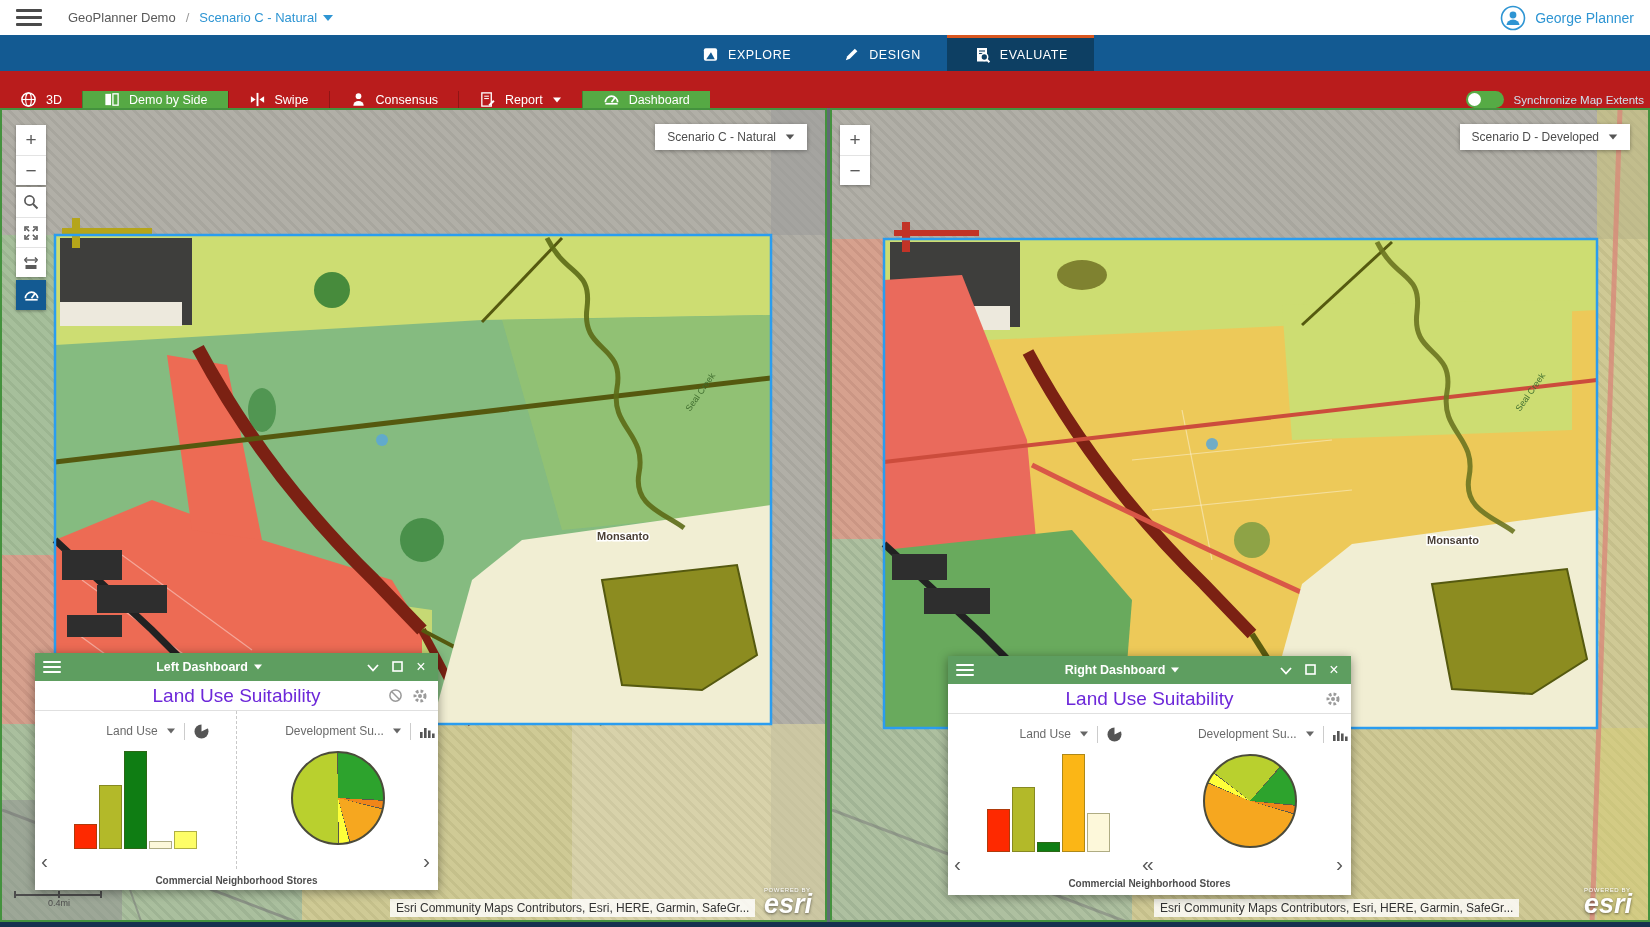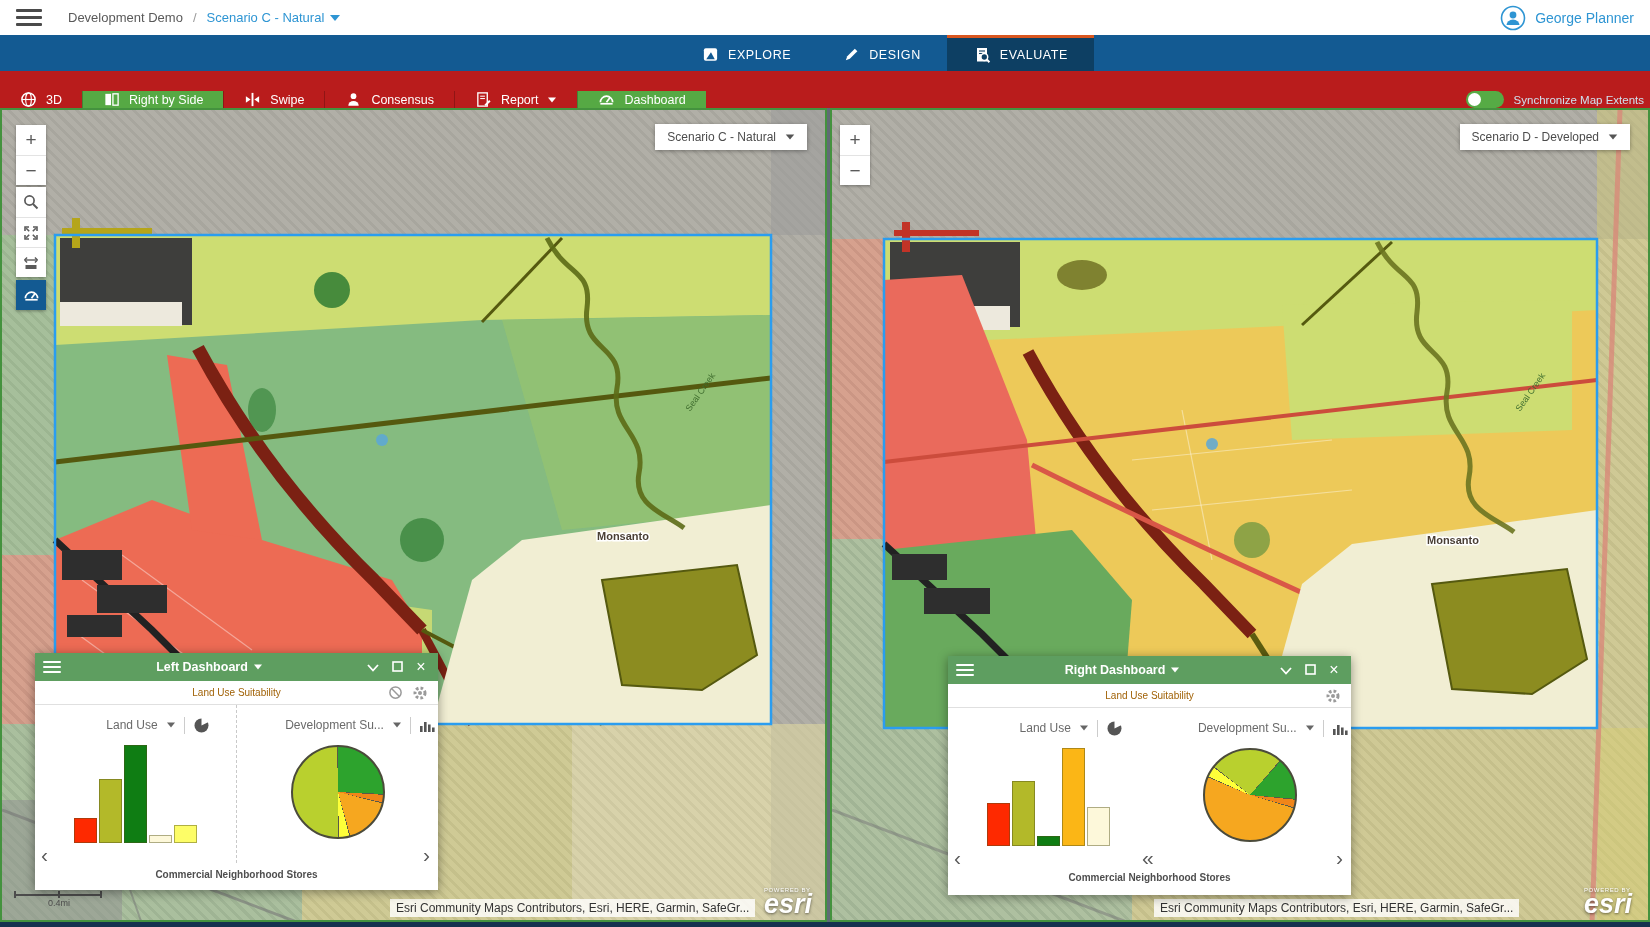--- a/index.html
+++ b/index.html
@@ -64,21 +64,21 @@
 
   
   .panel { position:absolute; width:403px; background:#fff; box-shadow:0 2px 10px rgba(0,0,0,.4); z-index:10; }
   #leftpanel { left:35px; top:653px; height:237px; }
   #rightpanel { left:948px; top:656px; height:239px; }
   .phead { height:28px; background:#5e9e60; display:flex; align-items:center; color:#fff; padding:0 8px; cursor:move; }
   .phead .hamb { width:18px; } .phead .hamb div { height:2px; background:#fff; margin:3px 0; }
   .phead .ptitle { flex:1; text-align:center; font-size:12.5px; font-weight:bold; display:flex; justify-content:center; align-items:center; gap:5px; }
   .phead .ptitle .caret { transform:scale(.8); }
   .picon { width:18px; text-align:center; font-size:13px; cursor:pointer; margin-left:6px; }
-  .ptitlerow { height:24px; border-bottom:1px solid #e0e0e0; display:flex; align-items:center; justify-content:center; position:relative; color:#a16207; font-size:10px; }
+  .ptitlerow { height:30px; border-bottom:1px solid #e0e0e0; display:flex; align-items:center; justify-content:center; position:relative; color:#6d28d9; font-size:19px; }
   .rowicons { position:absolute; right:10px; top:0; height:100%; display:flex; align-items:center; gap:9px; }
   .widgets { display:flex; height:158px; position:relative; }
   .widget { flex:1; position:relative; }
   .widget + .widget { border-left:1px dashed #c9c9c9; }
   .whead { display:flex; align-items:center; justify-content:center; gap:8px; color:#6a6a6a; font-size:12px; padding-top:8px; height:32px;padding-left:45px; }
   .whead .vr { width:1px; height:17px; background:#ccc; }
   .whead .caret { color:#666; transform:scale(.8); }
   .chart-bars { height:98px; margin-top:8px; display:flex; align-items:flex-end; justify-content:center; gap:2px; }
   .chart-bars .bar { width:23px; border:1px solid rgba(80,80,25,.45); }
   .pie { width:94px; height:94px; border-radius:50%; border:2px solid #4b4b3b; margin:8px auto 0; }
@@ -90,21 +90,21 @@
 </head>
 <body>
 
 <div id="appbar">
   <div class="hamb">
       <div></div>
       <div></div>
       <div></div>
     </div>
   <div class="crumb">
-    <span>Development Demo</span>
+    <span>GeoPlanner Demo</span>
     <span class="sep">/</span>
     <span class="scen">
       <span>Scenario C - Natural</span>
         <span class="caret"></span>
     </span>
   </div>
   <div id="user">
     <span class="icon">
       <svg width="26" height="26" viewBox="0 0 26 26">
           <circle cx="13" cy="13" r="11.5" fill="none" stroke="#2e95d3" stroke-width="1.6"></circle>
@@ -159,21 +159,21 @@
     </span>
     <span>3D</span>
   </div>
   <div class="tbtn active">
     <span class="icon">
       <svg width="17" height="17" viewBox="0 0 18 18">
           <rect x="2.5" y="3" width="6" height="12" fill="#fff"></rect>
           <rect x="10.5" y="3" width="5.5" height="12" fill="none" stroke="#fff" stroke-width="1.4"></rect>
         </svg>
     </span>
-    <span>Right by Side</span>
+    <span>Demo by Side</span>
   </div>
   <div class="tbtn">
     <span class="icon">
       <svg width="17" height="17" viewBox="0 0 18 18">
           <line x1="9" y1="2" x2="9" y2="16" stroke="#fff" stroke-width="2"></line>
           <polygon points="7,9 2,5.5 2,12.5" fill="#fff"></polygon>
           <polygon points="11,9 16,5.5 16,12.5" fill="#fff"></polygon>
         </svg>
     </span>
     <span>Swipe</span>

